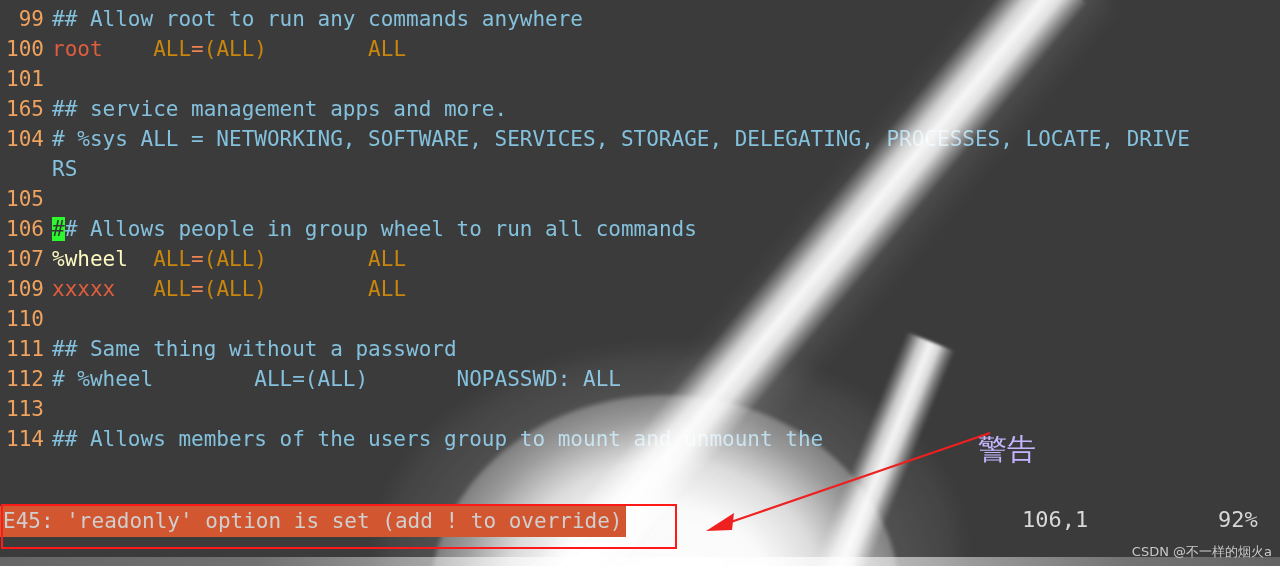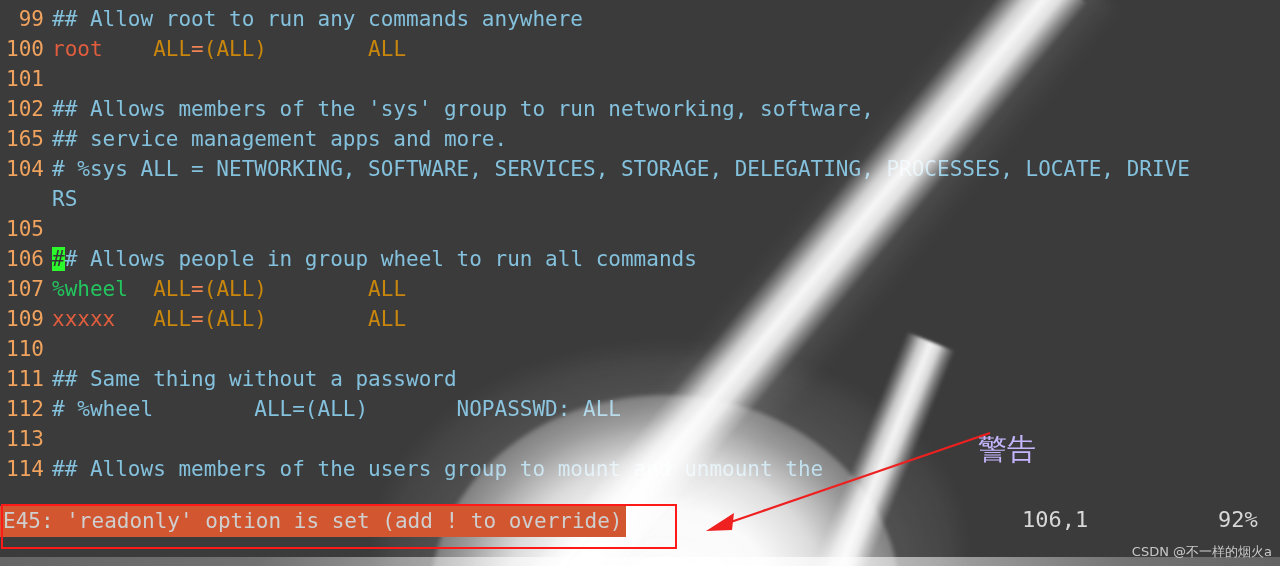--- a/index.html
+++ b/index.html
@@ -135,21 +135,21 @@
   .lnum {
     display: inline-block;
     width: 44px;
     text-align: right;
     color: #f0a35e;
     padding-right: 8px;
   }
   .lnum.blank { color: transparent; }
   .c-comment { color: #84c1dd; }
   .c-user    { color: #e05d3e; }
-  .c-group   { color: #22c55e; }
+  .c-group   { color: #fef9c3; }
   .c-all     { color: #c8860d; }
   .c-eq      { color: #ef8354; }
   .cursor {
     background: #2cf92c;
     color: #353535;
   }
 
   
   .msgline {
     position: absolute;
@@ -224,21 +224,20 @@
 </style>
 </head>
 <body>
 
 <div id="root">
 
   <div class="editor" id="editor">
       <div class="line"><span class="lnum">99</span><span class="c-comment">## Allow root to run any commands anywhere</span></div>
       <div class="line"><span class="lnum">100</span><span class="c-user">root    </span><span class="c-all">ALL</span><span class="c-eq">=</span><span class="c-all">(ALL)        ALL</span></div>
       <div class="line"><span class="lnum">101</span><span class="c-comment"></span></div>
-      <div class="line"><span class="lnum">102</span><span class="c-comment">## Allows members of the 'sys' group to run networking, software,</span></div>
       <div class="line"><span class="lnum">165</span><span class="c-comment">## service management apps and more.</span></div>
       <div class="line"><span class="lnum">104</span><span class="c-comment"># %sys ALL = NETWORKING, SOFTWARE, SERVICES, STORAGE, DELEGATING, PROCESSES, LOCATE, DRIVE</span></div>
       <div class="line"><span class="lnum blank"></span><span class="c-comment">RS</span></div>
       <div class="line"><span class="lnum">105</span><span class="c-comment"></span></div>
       <div class="line"><span class="lnum">106</span><span class="cursor">#</span><span class="c-comment"># Allows people in group wheel to run all commands</span></div>
       <div class="line"><span class="lnum">107</span><span class="c-group">%wheel  </span><span class="c-all">ALL</span><span class="c-eq">=</span><span class="c-all">(ALL)        ALL</span></div>
       <div class="line"><span class="lnum">109</span><span class="c-user">xxxxx   </span><span class="c-all">ALL</span><span class="c-eq">=</span><span class="c-all">(ALL)        ALL</span></div>
       <div class="line"><span class="lnum">110</span><span class="c-comment"></span></div>
       <div class="line"><span class="lnum">111</span><span class="c-comment">## Same thing without a password</span></div>
       <div class="line"><span class="lnum">112</span><span class="c-comment"># %wheel        ALL=(ALL)       NOPASSWD: ALL</span></div>

